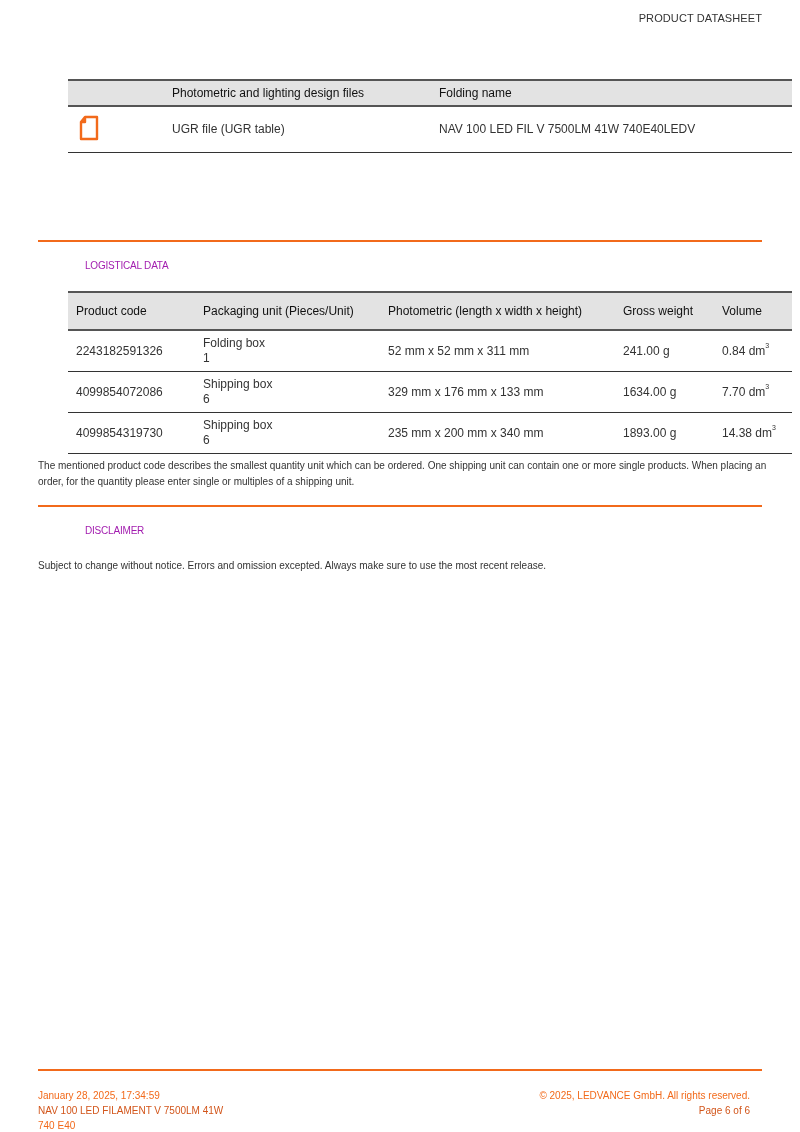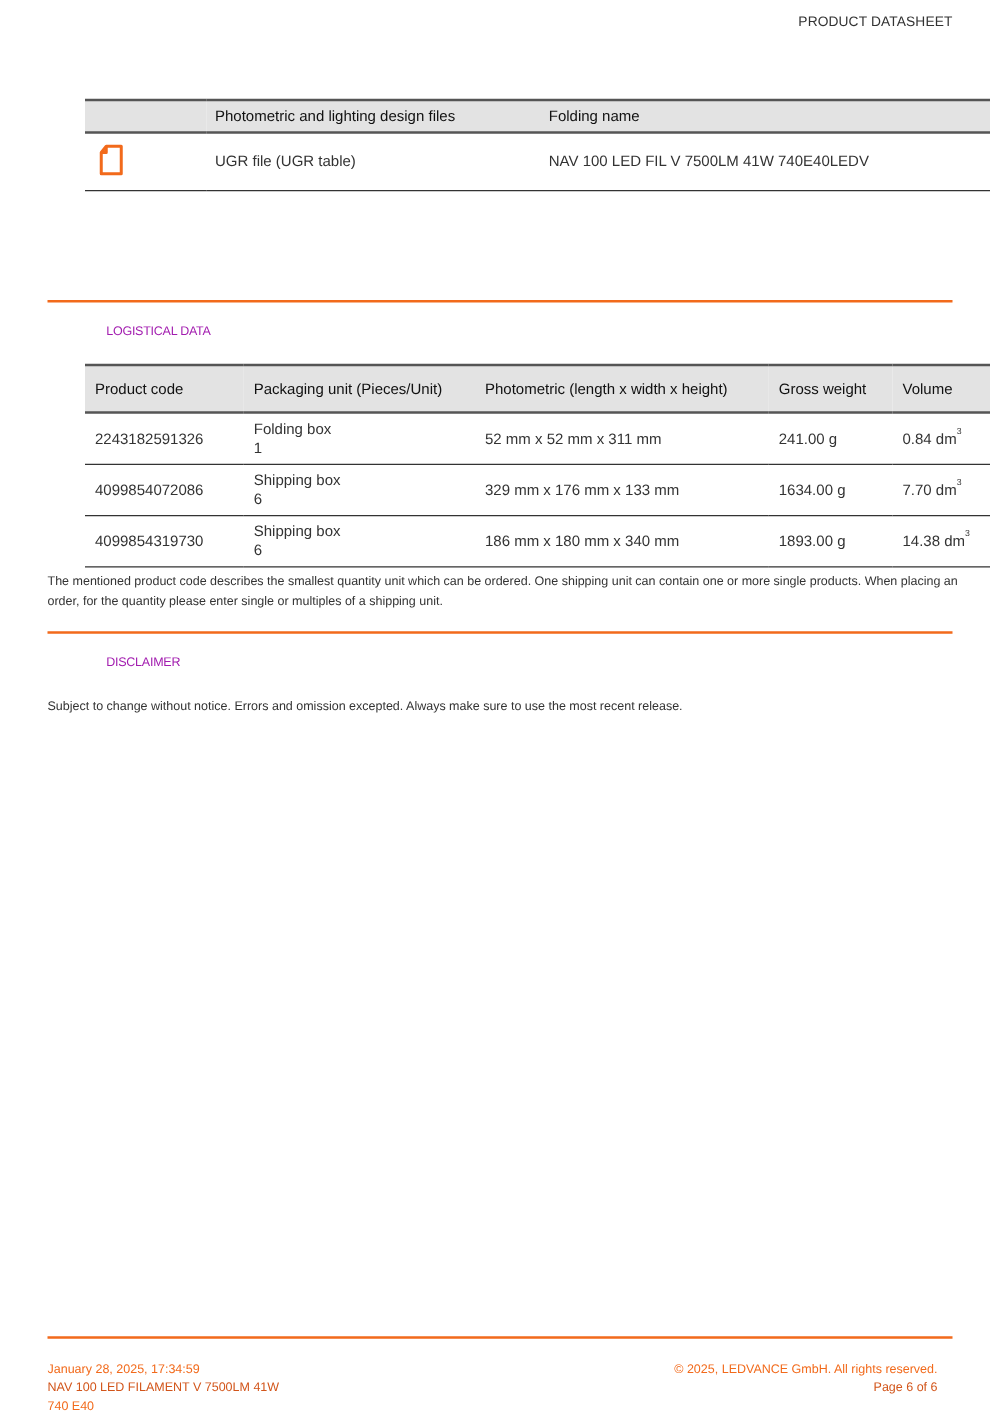--- a/index.html
+++ b/index.html
@@ -147,21 +147,21 @@
       <td class="col2">329 mm x 176 mm x 133 mm</td>
       <td class="col3">1634.00 g</td>
       <td class="col4"><span>7.70 dm</span><sup>3</sup></td>
     </tr>
     <tr>
       <td class="col0">4099854319730</td>
       <td class="col1">
         <span class="pack-type">Shipping box</span>
         <span class="pack-count">6</span>
       </td>
-      <td class="col2">186 mm x 180 mm x 340 mm</td>
+      <td class="col2">235 mm x 200 mm x 340 mm</td>
       <td class="col3">1893.00 g</td>
       <td class="col4"><span>14.38 dm</span><sup>3</sup></td>
     </tr>
   </tbody>
 </table>
 
 <p class="para" style="top:458px;">The mentioned product code describes the smallest quantity unit which can be ordered. One shipping unit can contain one or more single products. When placing an order, for the quantity please enter single or multiples of a shipping unit.</p>
 
 <div class="orange-rule" style="top:505px;"></div>
 <div class="section-title" style="top:525px;">DISCLAIMER</div>

